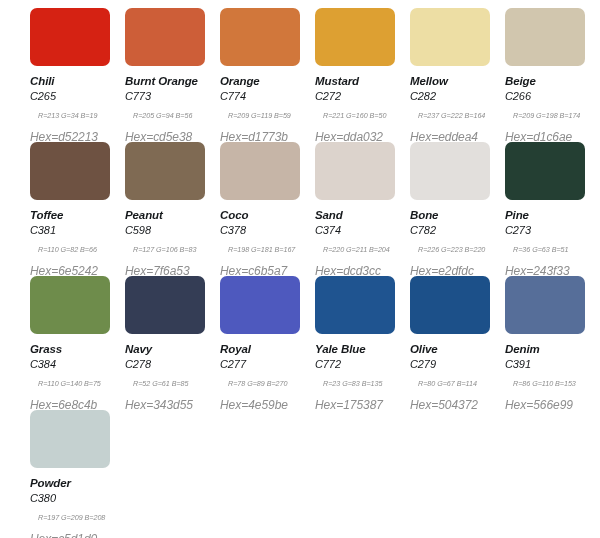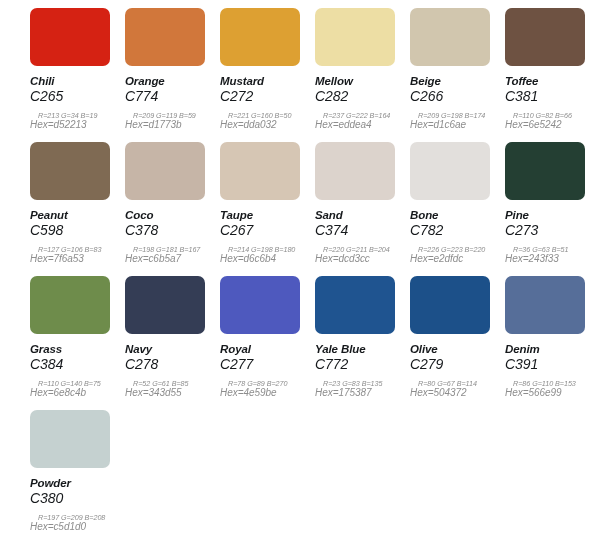--- a/index.html
+++ b/index.html
@@ -43,59 +43,66 @@
     font-size: 11.5px;
     font-weight: bold;
     color: #16191c;
     margin-top: 9px;
     line-height: 13px;
     letter-spacing: -0.1px;
     white-space: nowrap;
   }
 
   .swatch-code {
-    font-size: 14px;
+    font-size: 11px;
     font-weight: normal;
     color: #16191c;
     margin-top: 2px;
     line-height: 13px;
     letter-spacing: -0.1px;
   }
 
   .swatch-rgb {
     font-size: 7.2px;
     color: #8d8d8d;
     margin-top: 8px;
     line-height: 9px;
     letter-spacing: -0.05px;
     white-space: nowrap;
     padding-left: 8px;
   }
 
   .swatch-hex {
-    font-size: 10px;
+    font-size: 12px;
     color: #8d8d8d;
-    margin-top: 0px;
+    margin-top: 13px;
     line-height: 9px;
     letter-spacing: -0.05px;
     white-space: nowrap;
   }
 </style>
 </head>
 <body>
 
 <div id="palette-grid">
     <div class="swatch-card">
       <div class="swatch-chip" style="background-color: rgb(213, 34, 19);"></div>
       <div class="swatch-name">Chili</div>
       <div class="swatch-code">C265</div>
       <div class="swatch-rgb">R=213 G=34 B=19</div>
       <div class="swatch-hex">Hex=d52213</div>
     </div>
     <div class="swatch-card">
+      <div class="swatch-chip" style="background-color: rgb(205, 94, 56);"></div>
+      <div class="swatch-name">Burnt Orange</div>
+      <div class="swatch-code">C773</div>
+      <div class="swatch-rgb">R=205 G=94 B=56</div>
+      <div class="swatch-hex">Hex=cd5e38</div>
+    </div>
+    <div class="swatch-card">
       <div class="swatch-chip" style="background-color: rgb(209, 119, 59);"></div>
       <div class="swatch-name">Orange</div>
       <div class="swatch-code">C774</div>
       <div class="swatch-rgb">R=209 G=119 B=59</div>
       <div class="swatch-hex">Hex=d1773b</div>
     </div>
     <div class="swatch-card">
       <div class="swatch-chip" style="background-color: rgb(221, 160, 50);"></div>
       <div class="swatch-name">Mustard</div>
       <div class="swatch-code">C272</div>
@@ -131,27 +138,20 @@
       <div class="swatch-hex">Hex=7f6a53</div>
     </div>
     <div class="swatch-card">
       <div class="swatch-chip" style="background-color: rgb(198, 181, 167);"></div>
       <div class="swatch-name">Coco</div>
       <div class="swatch-code">C378</div>
       <div class="swatch-rgb">R=198 G=181 B=167</div>
       <div class="swatch-hex">Hex=c6b5a7</div>
     </div>
     <div class="swatch-card">
-      <div class="swatch-chip" style="background-color: rgb(214, 198, 180);"></div>
-      <div class="swatch-name">Taupe</div>
-      <div class="swatch-code">C267</div>
-      <div class="swatch-rgb">R=214 G=198 B=180</div>
-      <div class="swatch-hex">Hex=d6c6b4</div>
-    </div>
-    <div class="swatch-card">
       <div class="swatch-chip" style="background-color: rgb(220, 211, 204);"></div>
       <div class="swatch-name">Sand</div>
       <div class="swatch-code">C374</div>
       <div class="swatch-rgb">R=220 G=211 B=204</div>
       <div class="swatch-hex">Hex=dcd3cc</div>
     </div>
     <div class="swatch-card">
       <div class="swatch-chip" style="background-color: rgb(226, 223, 220);"></div>
       <div class="swatch-name">Bone</div>
       <div class="swatch-code">C782</div>

